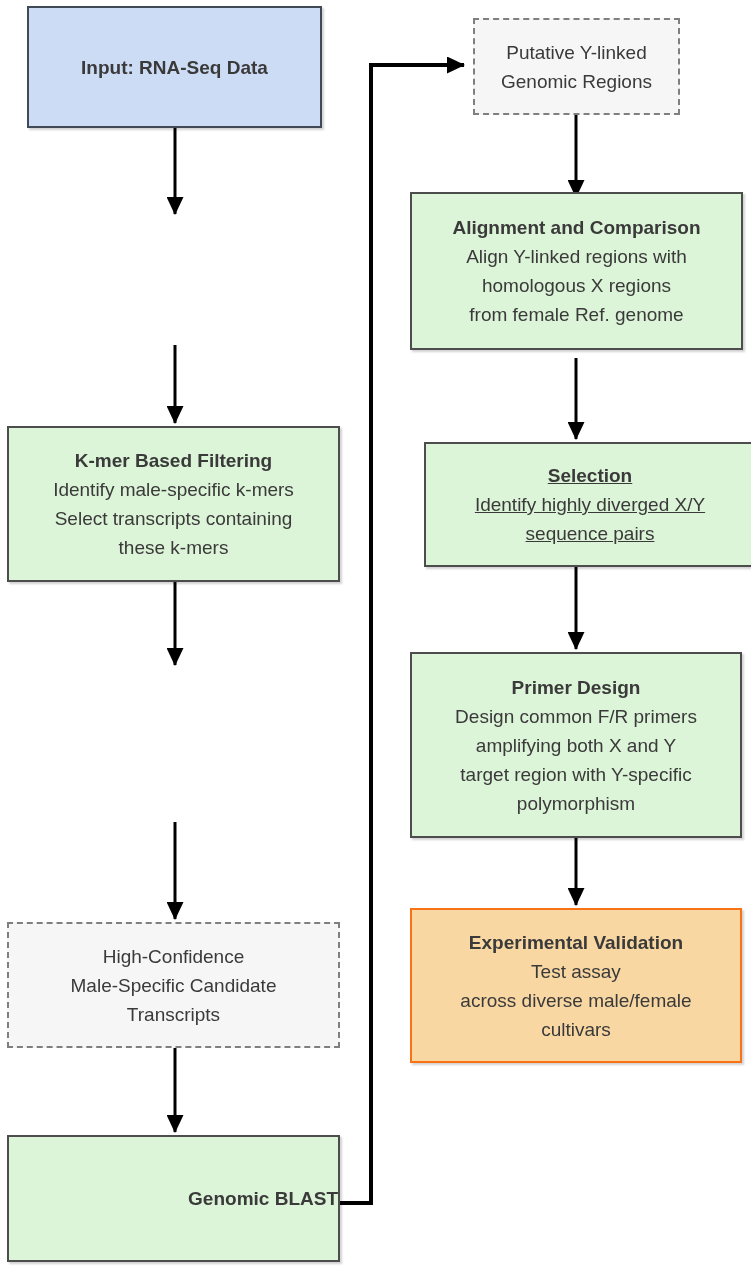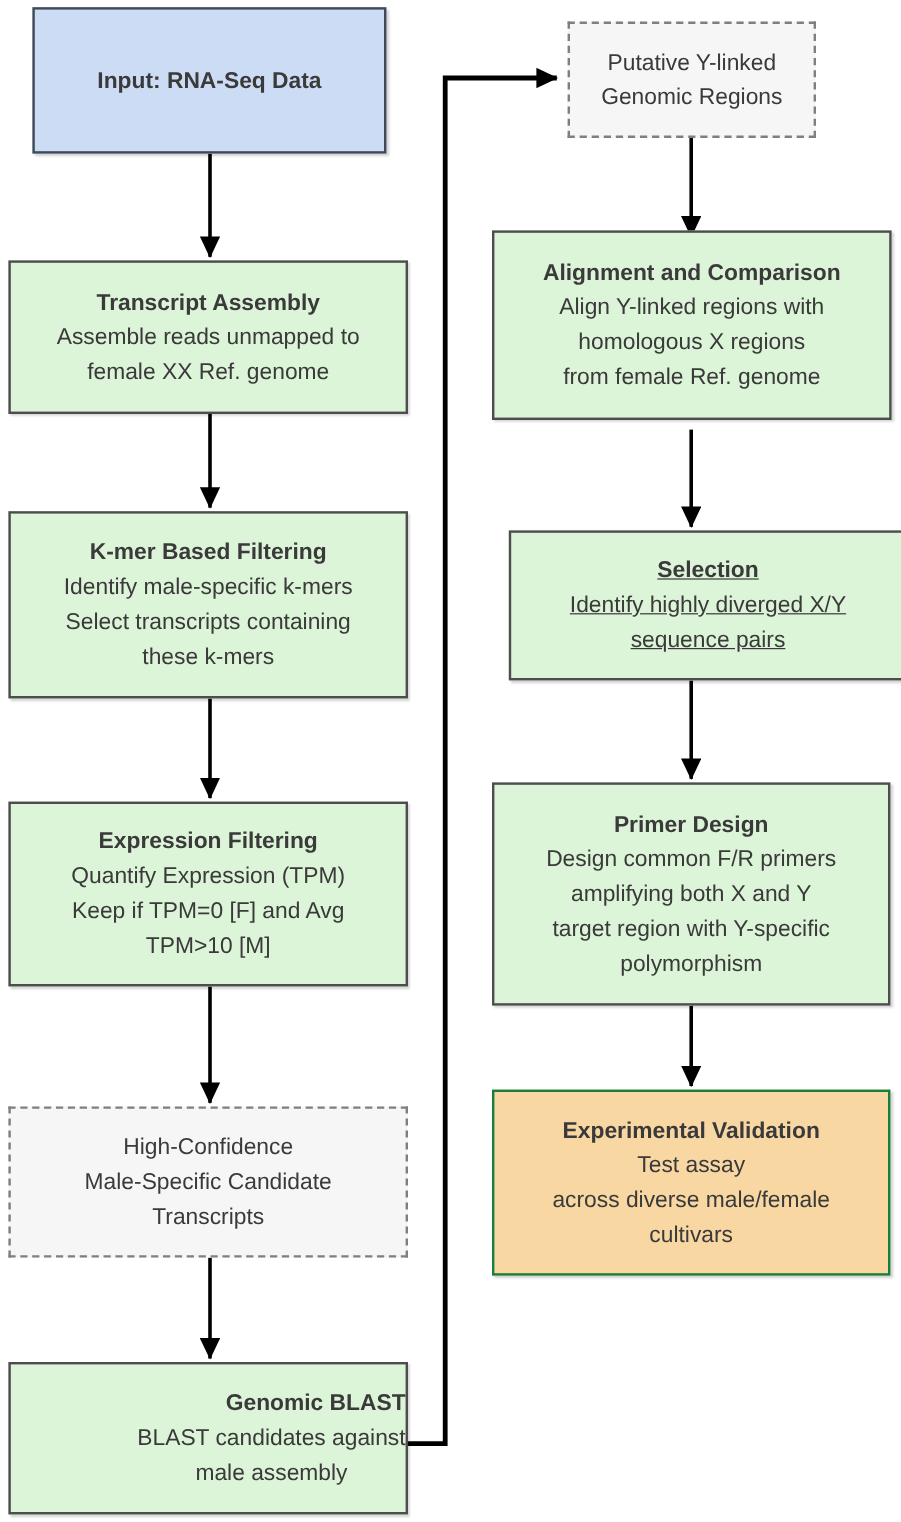--- a/index.html
+++ b/index.html
@@ -44,21 +44,21 @@
     background: #dcf4d7;
     border: 2px solid #4d4d4d;
     box-shadow: 2px 2px 2px rgba(0,0,0,0.18);
   }
   .node.intermediate {
     background: #f6f6f6;
     border: 2px dashed #7f7f7f;
   }
   .node.validation {
     background: #f8d7a2;
-    border: 2px solid #15803d;
+    border: 2px solid #f97316;
     box-shadow: 2px 2px 2px rgba(0,0,0,0.18);
   }
   .node-title {
     font-size: 19px;
     line-height: 29px;
     font-weight: bold;
     white-space: pre-line;
   }
   .node-body {
     font-size: 19px;
@@ -89,50 +89,37 @@
     <line x1="576" y1="567" x2="576" y2="649" stroke="#000" stroke-width="3" marker-end="url(#ah)"></line>
     <line x1="576" y1="838" x2="576" y2="905" stroke="#000" stroke-width="3" marker-end="url(#ah)"></line>
 
     <path d="M340,1203 L371,1203 L371,65 L464,65" fill="none" stroke="#000" stroke-width="4" stroke-linejoin="miter" marker-end="url(#ah)"></path>
   </svg>
 
   <div class="node input" style="left:27px; top:6px; width:295px; height:122px;">
     <div class="node-title">Input: RNA-Seq Data</div>
   </div>
 
-  <div class="node process" style="left:7px; top:217px; width:333px; height:128px;">
-    <div class="node-title">Transcript Assembly</div>
-    <div class="node-body">Assemble reads unmapped to
-female XX Ref. genome</div>
-  </div>
 
   <div class="node process" style="left:7px; top:426px; width:333px; height:156px;">
     <div class="node-title">K-mer Based Filtering</div>
     <div class="node-body">Identify male-specific k-mers
 Select transcripts containing
 these k-mers</div>
   </div>
 
-  <div class="node process" style="left:7px; top:668px; width:333px; height:154px;">
-    <div class="node-title">Expression Filtering</div>
-    <div class="node-body">Quantify Expression (TPM)
-Keep if TPM=0 [F] and Avg
-TPM&gt;10 [M]</div>
-  </div>
 
   <div class="node intermediate" style="left:7px; top:922px; width:333px; height:126px;">
     <div class="node-body">High-Confidence
 Male-Specific Candidate
 Transcripts</div>
   </div>
 
   <div class="node process" style="left:7px; top:1135px; width:333px; height:127px;align-items:flex-end;">
     <div class="node-title">Genomic BLAST</div>
-    <div class="node-body">BLAST candidates against
-male assembly</div>
   </div>
 
   <div class="node intermediate" style="left:473px; top:18px; width:207px; height:97px;justify-content:center;">
     <div class="node-body">Putative Y-linked
 Genomic Regions</div>
   </div>
 
   <div class="node process" style="left:410px; top:192px; width:333px; height:158px;">
     <div class="node-title">Alignment and Comparison</div>
     <div class="node-body">Align Y-linked regions with

